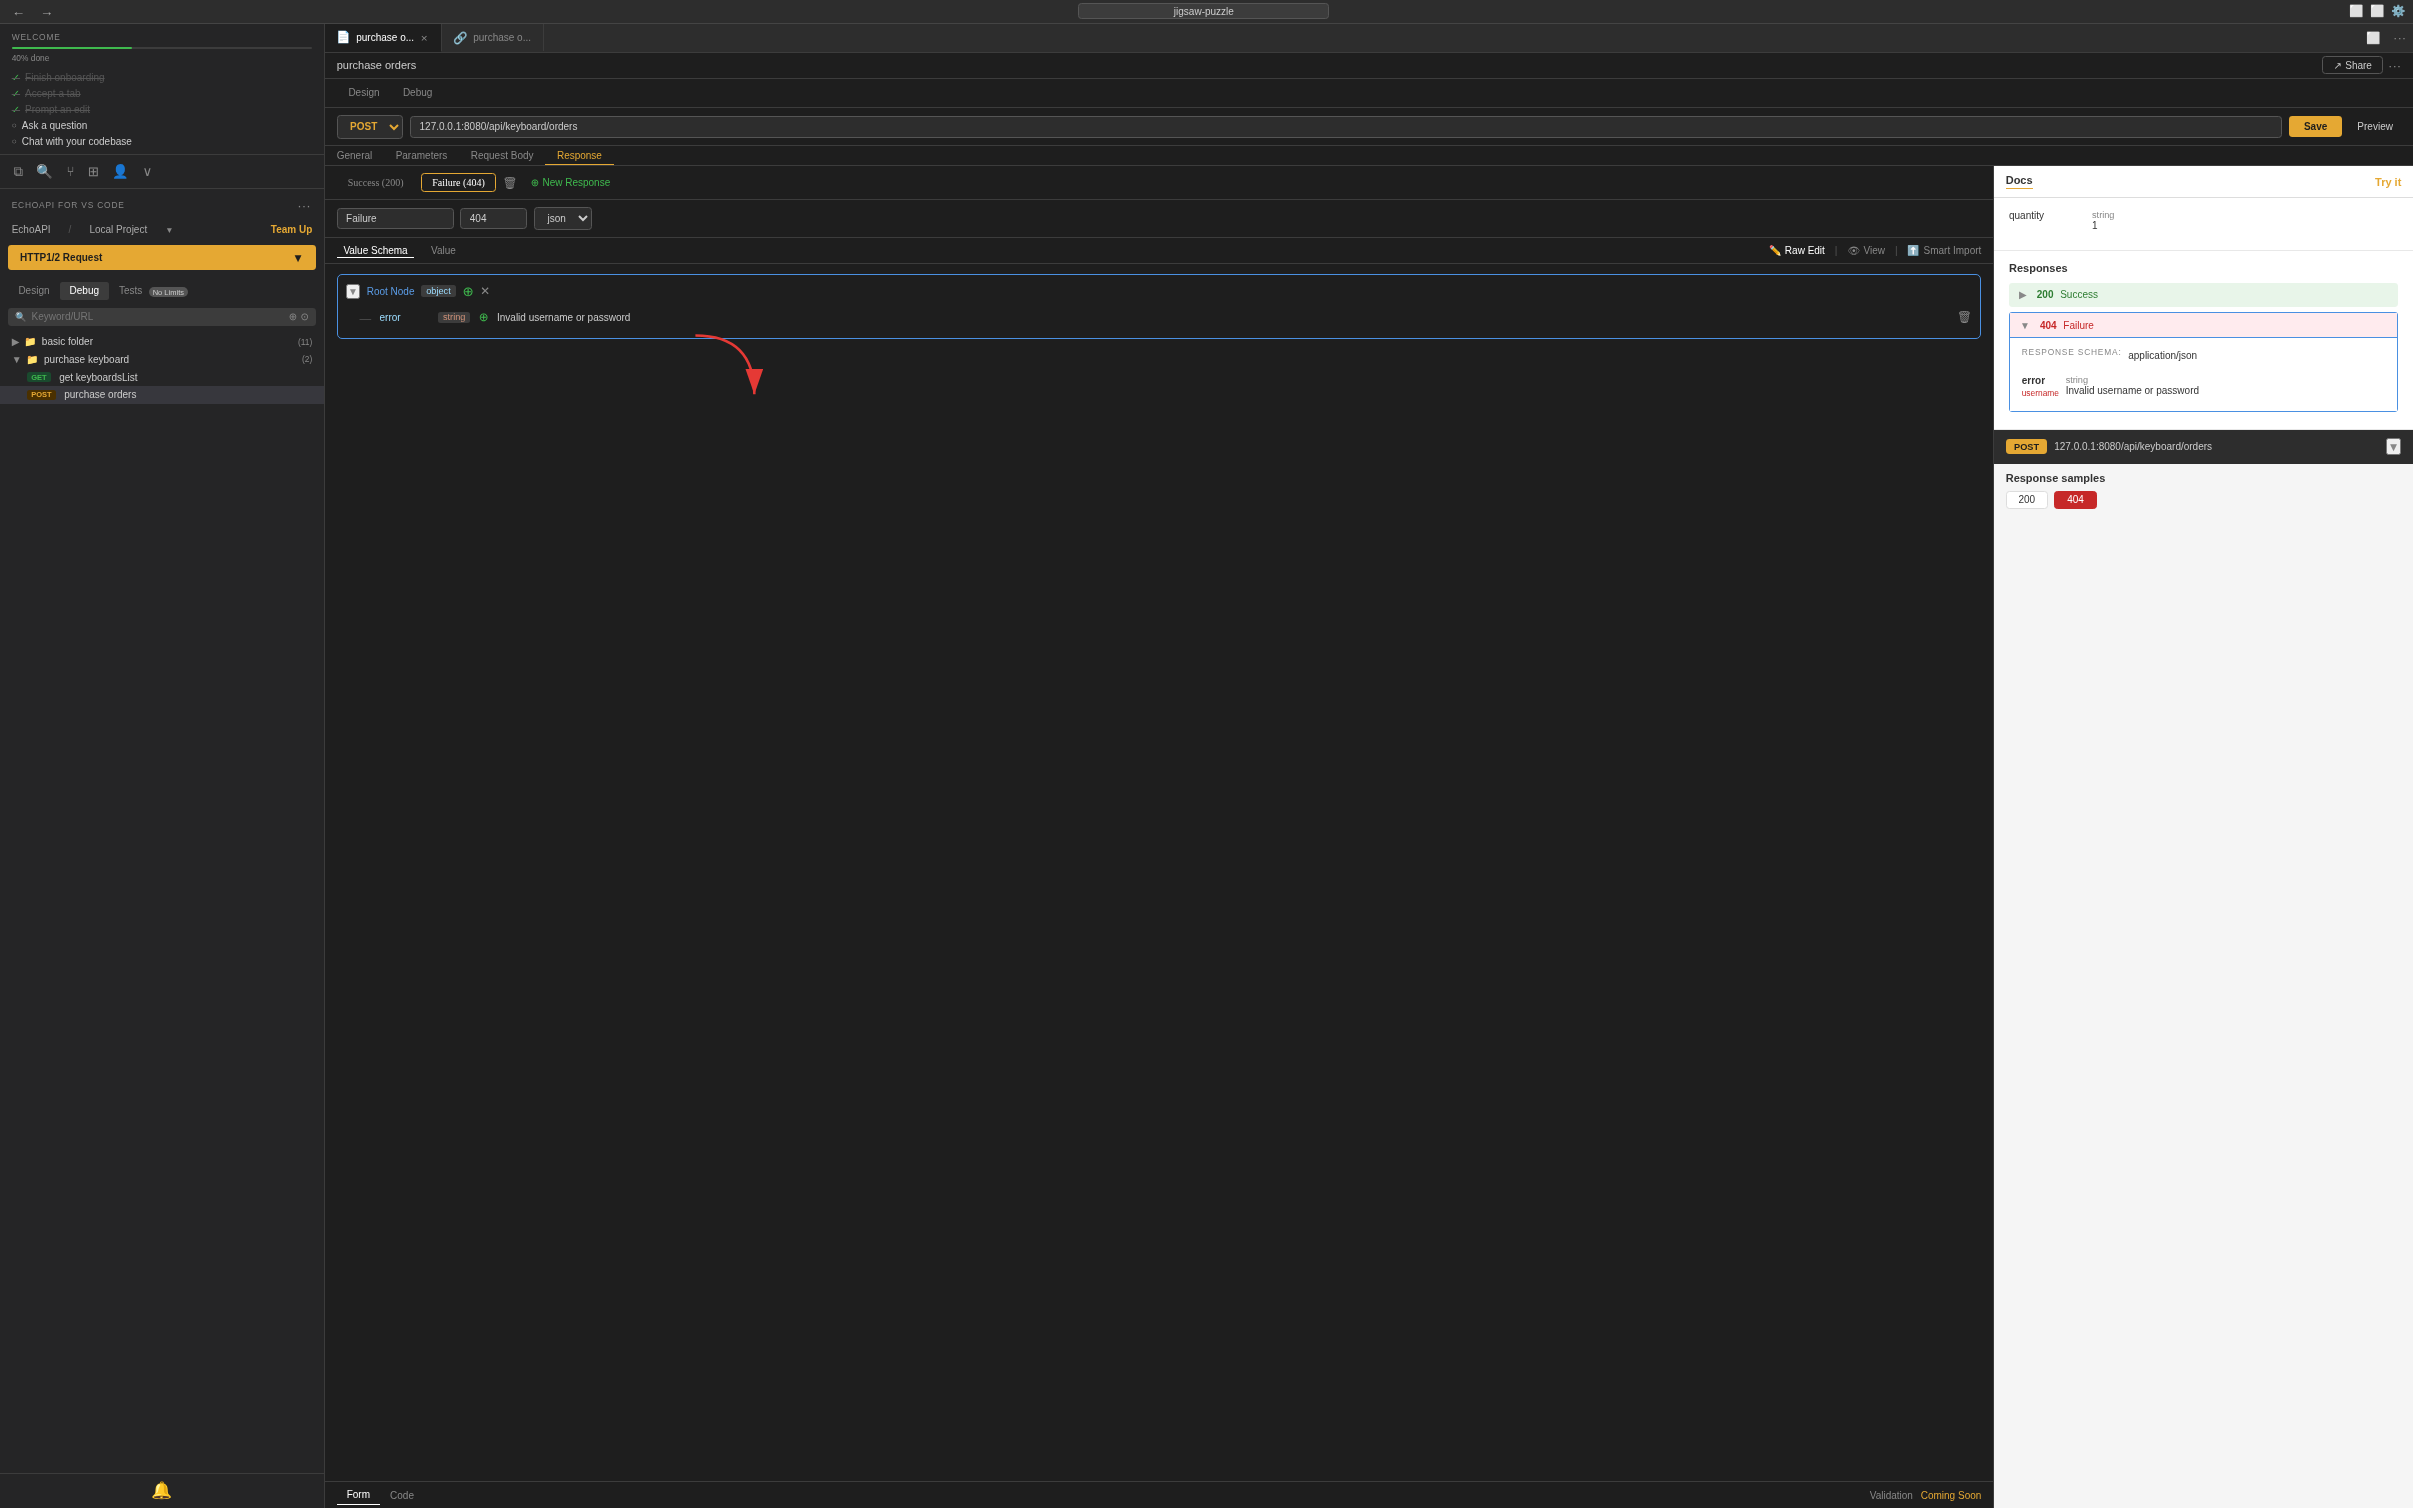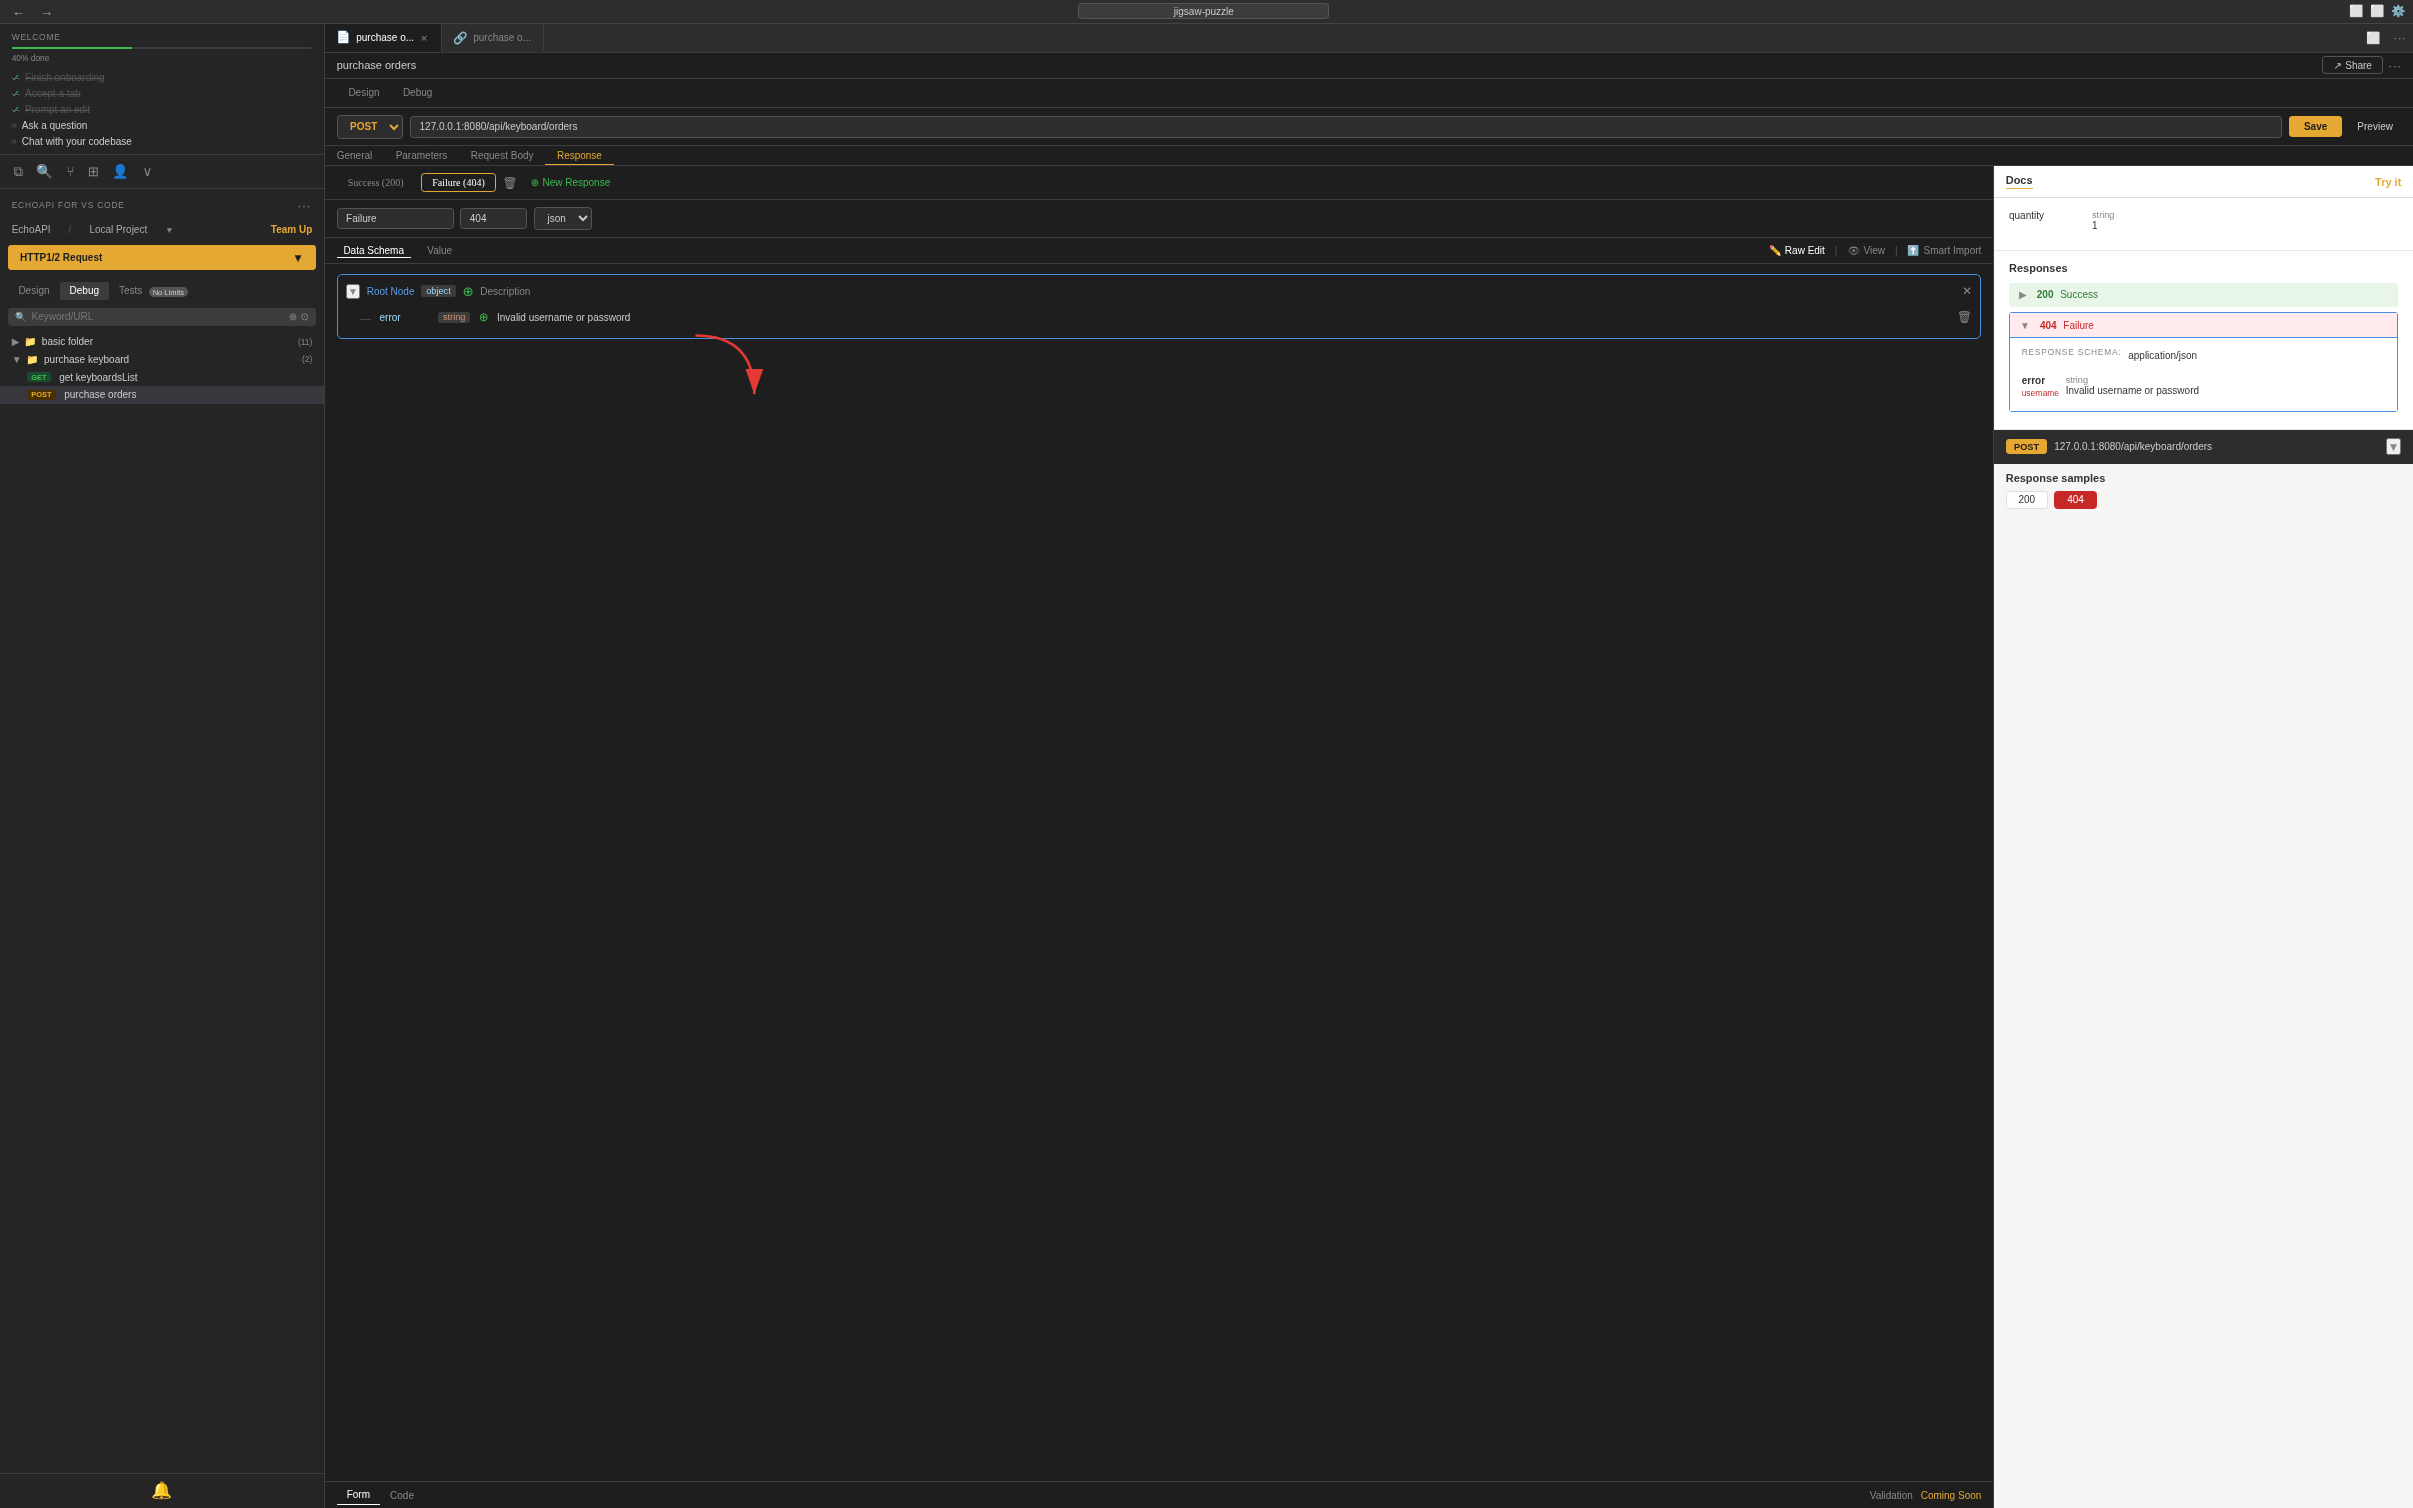--- a/index.html
+++ b/index.html
@@ -377,21 +377,21 @@
 
         <div class="response-form">
           <input class="response-name-input" value="Failure" style="">
           <input class="response-code-input" value="404" style="">
           <select class="response-type-select">
             <option>json</option>
           </select>
         </div>
 
         <div class="schema-toolbar">
-          <button class="schema-tab active">Data Schema</button>
+          <button class="schema-tab active">Value Schema</button>
           <button class="schema-tab">Value</button>
           <div style="margin-left:auto;display:flex;align-items:center;gap:10px;">
             <button class="schema-action active">
               <span>✏️</span>
               <span>Raw Edit</span>
             </button>
             <span class="schema-divider">|</span>
             <button class="schema-action">
               <span>👁</span>
               <span>View</span>
@@ -404,21 +404,20 @@
           </div>
         </div>
 
         <div class="schema-content">
           <div class="schema-node">
             <div class="schema-node-header">
               <button class="schema-node-expand">▼</button>
               <span class="node-type-badge">Root Node</span>
               <span class="node-type">object</span>
               <button class="node-add">⊕</button>
-              <span class="node-desc">Description</span>
               <button class="node-close">✕</button>
             </div>
             <div class="schema-row">
               <span class="schema-row-dash">—</span>
               <span class="schema-field-name">error</span>
               <span class="schema-field-type">string</span>
               <button class="schema-field-add">⊕</button>
               <span class="schema-field-value">Invalid username or password</span>
               <button class="schema-row-delete">🗑</button>
             </div>

